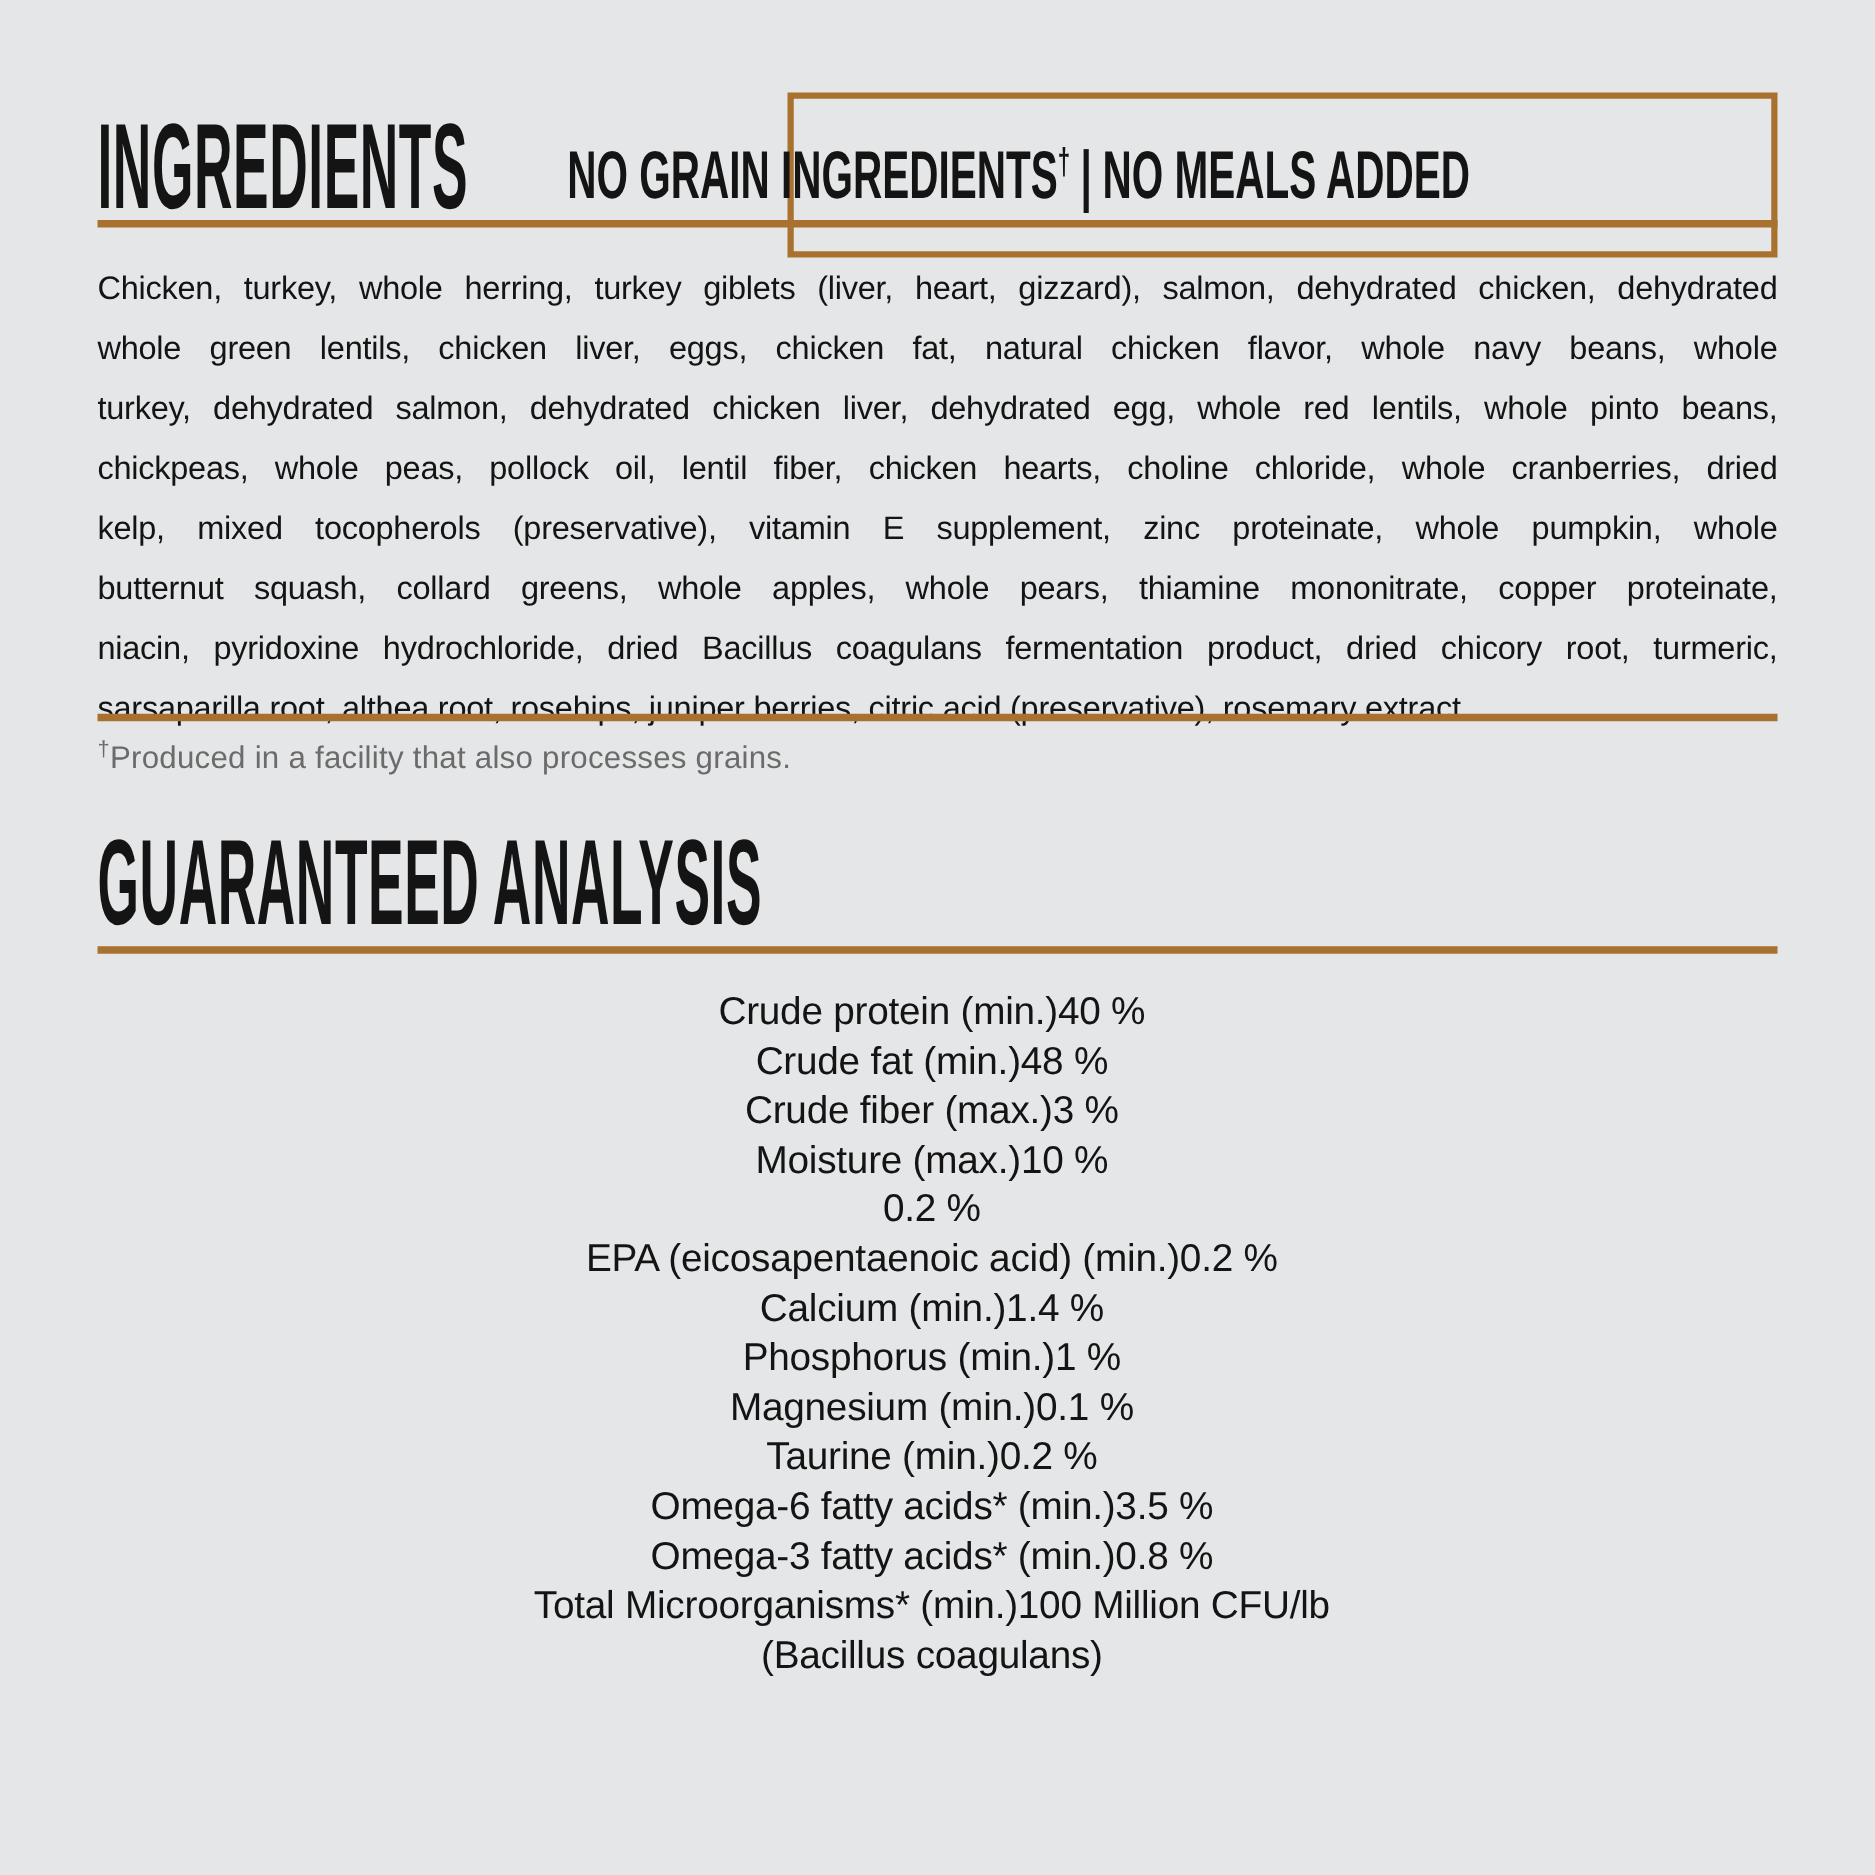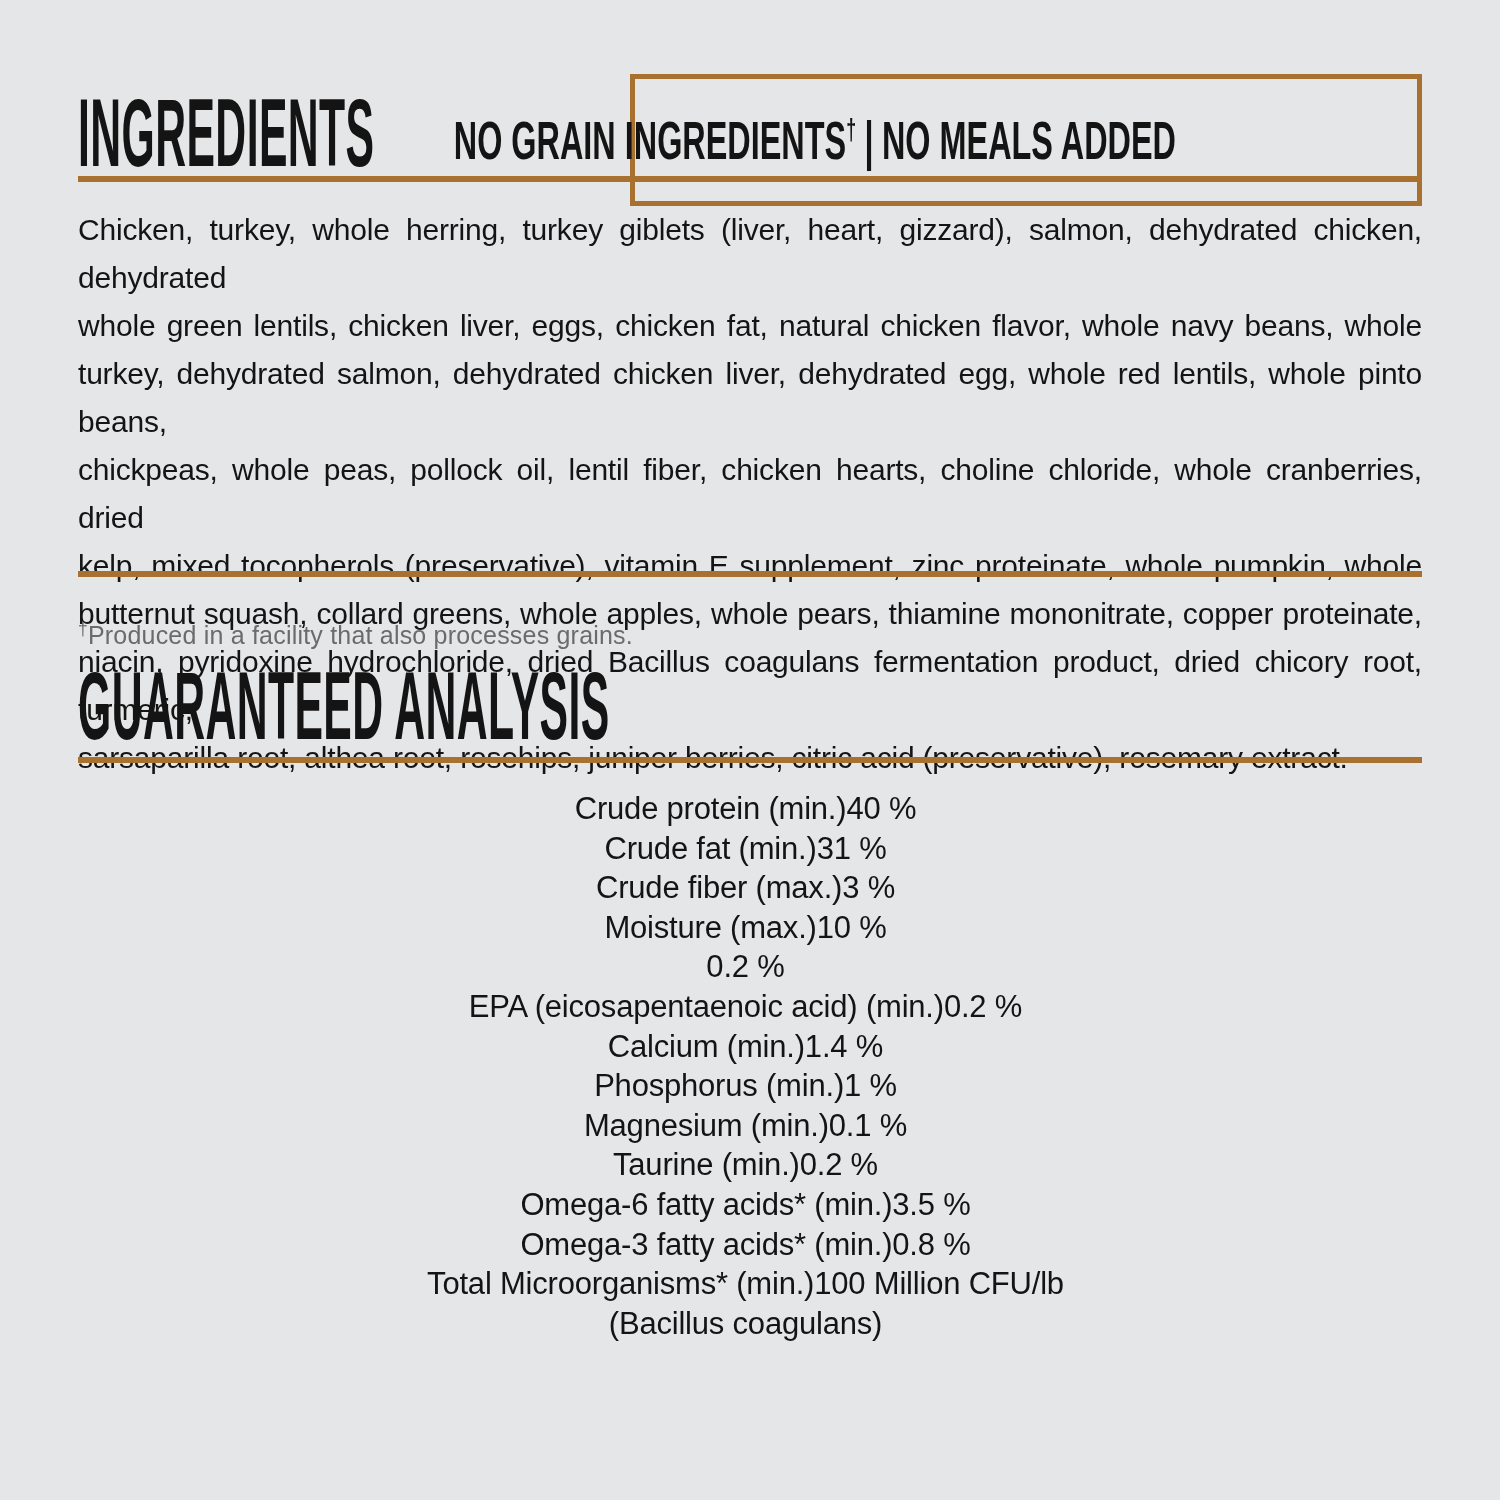--- a/index.html
+++ b/index.html
@@ -63,36 +63,35 @@
   #rule-ingredients{top:176px;}
   #rule-footnote{top:571px;}
   #rule-ga{top:757px;}
 
   .paragraph{
     position:absolute;
     left:78px;top:206px;width:1344px;
     color:var(--ink);
   }
   .ing-line{
-    font-size:30px;
+    font-size:26px;
     line-height:48px;
     letter-spacing:-0.2px;
     text-align:justify;
     text-align-last:justify;
     white-space:normal;
   }
   .ing-line.last{text-align-last:left;}
 
   .footnote{
     position:absolute;
     left:78px;top:589px;
     font-size:25px;
     color:var(--muted);
     letter-spacing:0.2px;
-    margin-top:30px;
   }
   .footnote .sup{font-size:70%;vertical-align:super;}
 
   .ga-table{
     position:absolute;
     left:78px;top:789px;width:1344px;
     color:var(--ink);
   }
   .ga-row{
     display:flex;
@@ -144,21 +143,21 @@
 
   <div id="rule-ga" class="rule"></div>
 
   <div class="ga-table">
       <div class="ga-row">
         <span class="ga-label">Crude protein (min.)</span>
         <span class="ga-value">40 %</span>
       </div>
       <div class="ga-row">
         <span class="ga-label">Crude fat (min.)</span>
-        <span class="ga-value">31 %</span>
+        <span class="ga-value">48 %</span>
       </div>
       <div class="ga-row">
         <span class="ga-label">Crude fiber (max.)</span>
         <span class="ga-value">3 %</span>
       </div>
       <div class="ga-row">
         <span class="ga-label">Moisture (max.)</span>
         <span class="ga-value">10 %</span>
       </div>
       <div class="ga-row">

